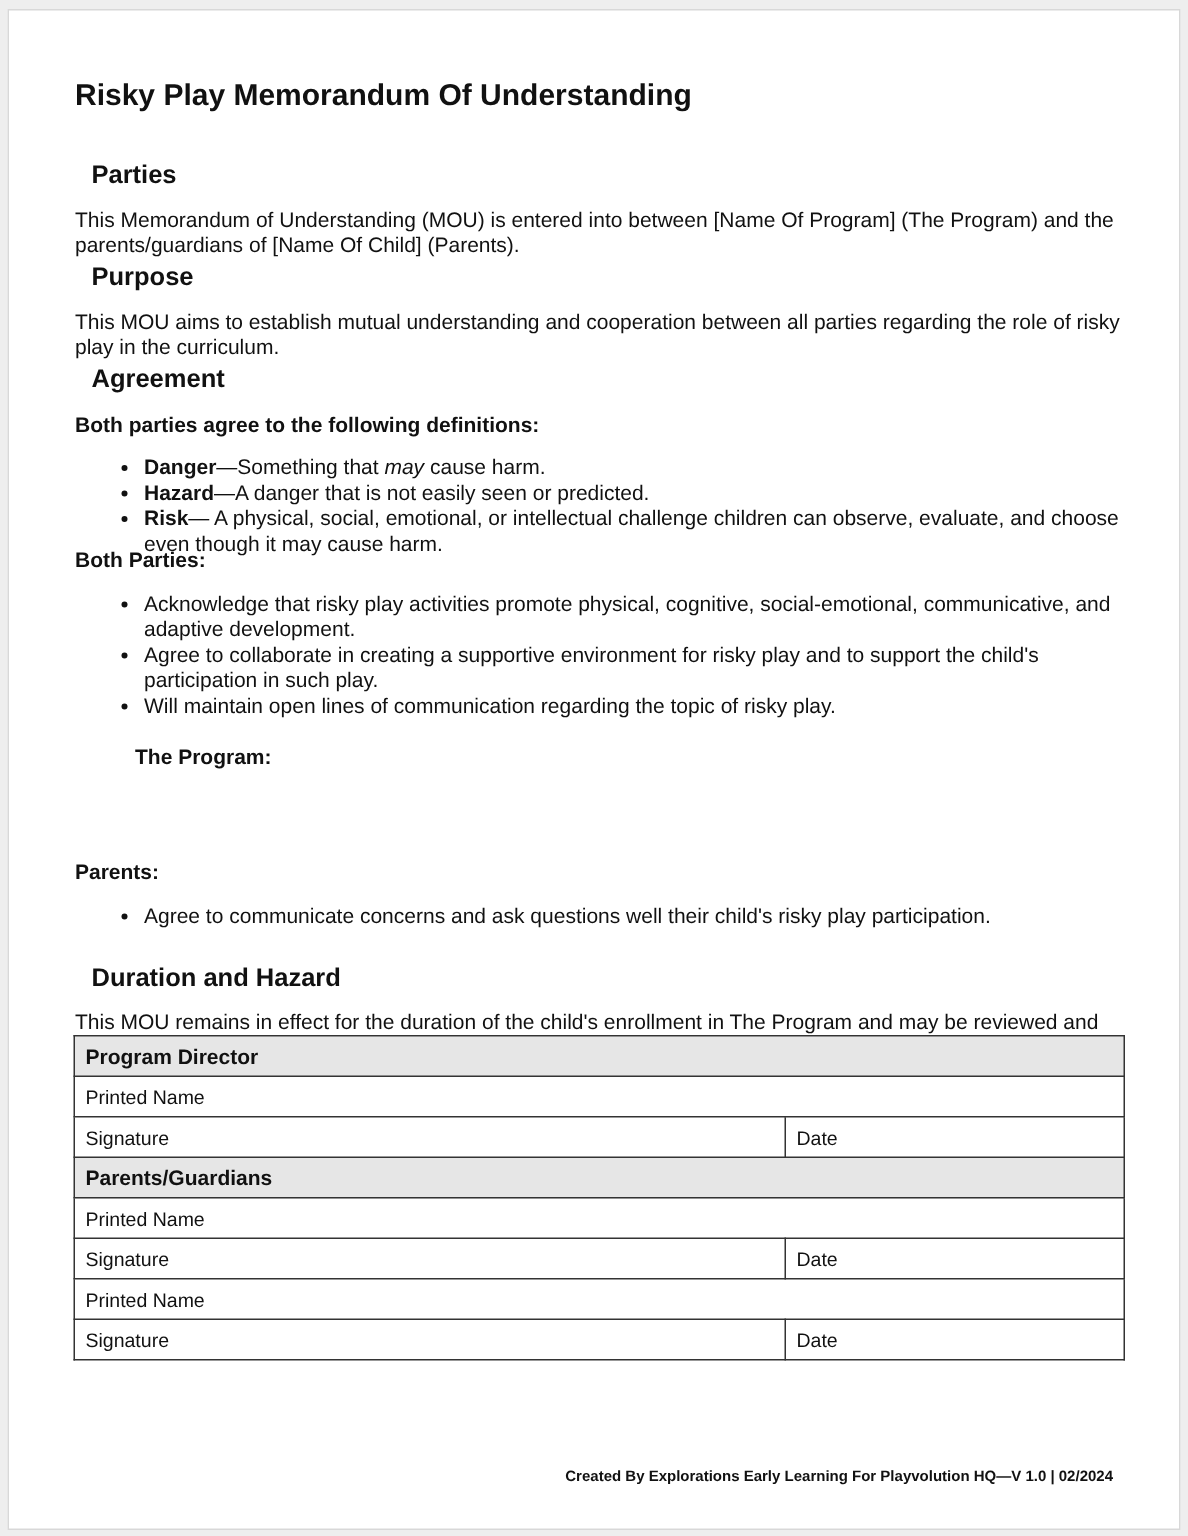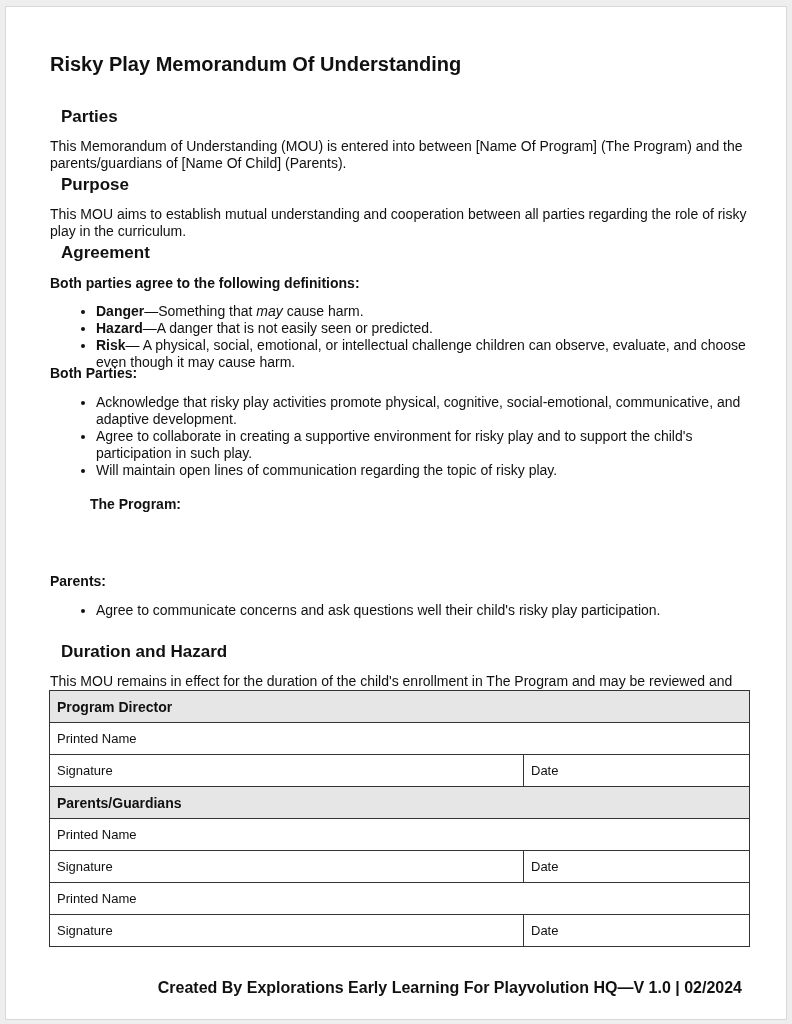--- a/index.html
+++ b/index.html
@@ -7,24 +7,24 @@
   .sheet{position:absolute;left:5px;top:6px;width:782px;height:1014px;background:#fff;border:1px solid #d8d8d8;box-sizing:border-box;}
   .content{position:absolute;left:44px;top:0;width:700px;}
   h1{position:absolute;top:46px;left:0;margin:0;font-size:20px;font-weight:bold;white-space:nowrap;}
   h2{margin:11px;font-size:17px;font-weight:bold;line-height:20px;}
   p{margin:0;font-size:14px;line-height:17px;}
   .sub{font-size:14px;font-weight:bold;line-height:18px;margin:0;}
   ul{margin:0;padding-left:46px;list-style:disc;}
   li{font-size:14px;line-height:17px;padding-left:0;}
   .blk{position:absolute;left:0;width:700px;}
   table{position:absolute;left:-1px;top:683px;width:701px;border-collapse:collapse;}
-  td{border:1px solid #333;font-size:13px;height:32px;padding:0 7px;box-sizing:border-box;}
+  td{border:1px solid #333;font-size:13px;height:27px;padding:0 7px;box-sizing:border-box;}
   td.hdr{background:#e6e6e6;font-weight:bold;font-size:14px;}
   td.date{width:226px;}
-  .footer{position:absolute;right:44px;top:972px;font-size:16px;font-weight:bold;white-space:nowrap;}
+  .footer{position:absolute;right:44px;top:972px;font-size:10px;font-weight:bold;white-space:nowrap;}
 </style>
 </head>
 <body>
 
 <div class="sheet">
   <div class="content">
     <h1>Risky Play Memorandum Of Understanding</h1>
 
     <div class="blk" style="top:89px;">
       <h2>Parties</h2>

